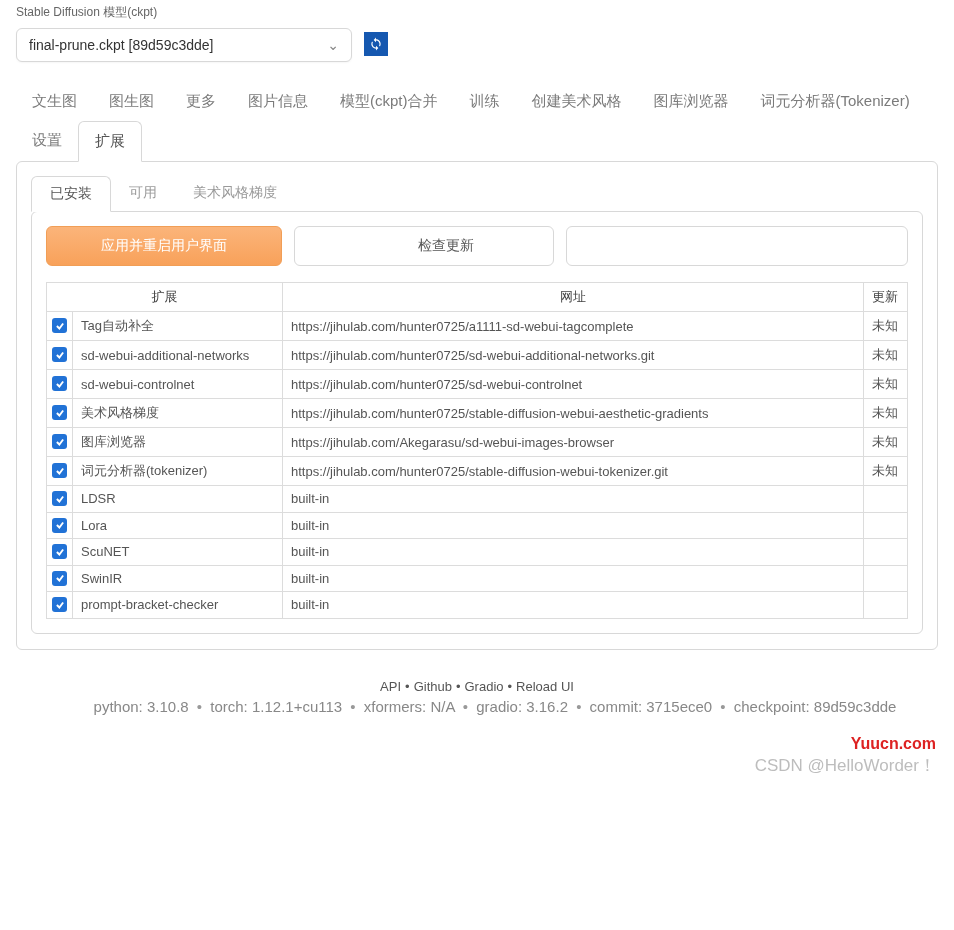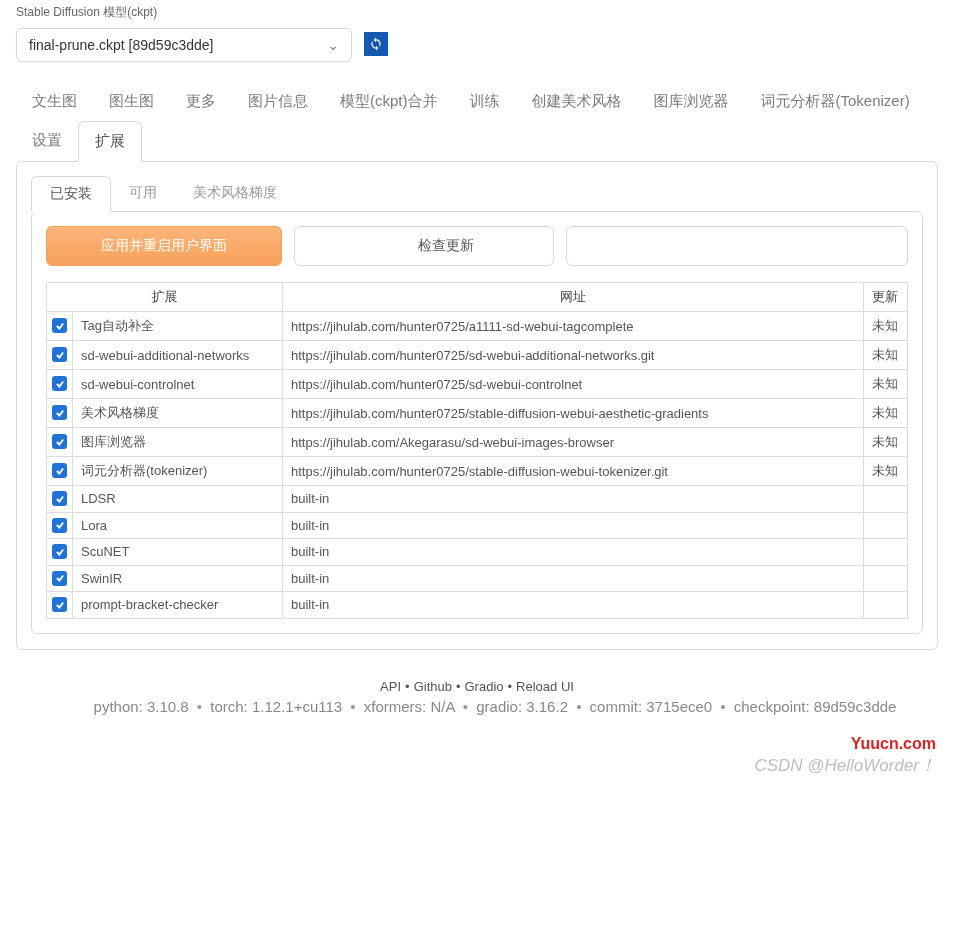--- a/index.html
+++ b/index.html
@@ -31,21 +31,21 @@
 .checkbox { width: 15px; height: 15px; border-radius: 3px; background: #2172d6; display: inline-flex; align-items: center; justify-content: center; }
 .checkbox svg { width: 10px; height: 10px; stroke: #fff; stroke-width: 3; fill: none; }
 .col-ext { width: 210px; }
 .col-upd { width: 44px; text-align: left; }
 .footer { text-align: center; padding: 16px 8px; color: #666; font-size: 13px; }
 .footer .links span { color: #555; }
 .footer .dot { margin: 0 4px; color: #999; }
 .footer .meta { margin-top: 4px; font-size: 15px; color: #888; margin-left: 36px; }
 .watermark { position: relative; height: 50px; }
 .wm1 { position: absolute; right: 18px; bottom: 28px; color: #d22; font-size: 16px; font-weight: 700; }
-.wm2 { position: absolute; right: 18px; bottom: 4px; color: #bdbdbd; font-size: 17px; font-style: italic; }
+.wm2 { position: absolute; right: 18px; bottom: 4px; color: #bdbdbd; font-size: 17px; }
 </style>
 </head>
 <body>
 
 <div class="topbar">
   <div class="select-wrap">
     <div class="label-sm">Stable Diffusion 模型(ckpt)</div>
     <div class="select">
       <span>final-prune.ckpt [89d59c3dde]</span>
       <span class="chev">⌄</span>

